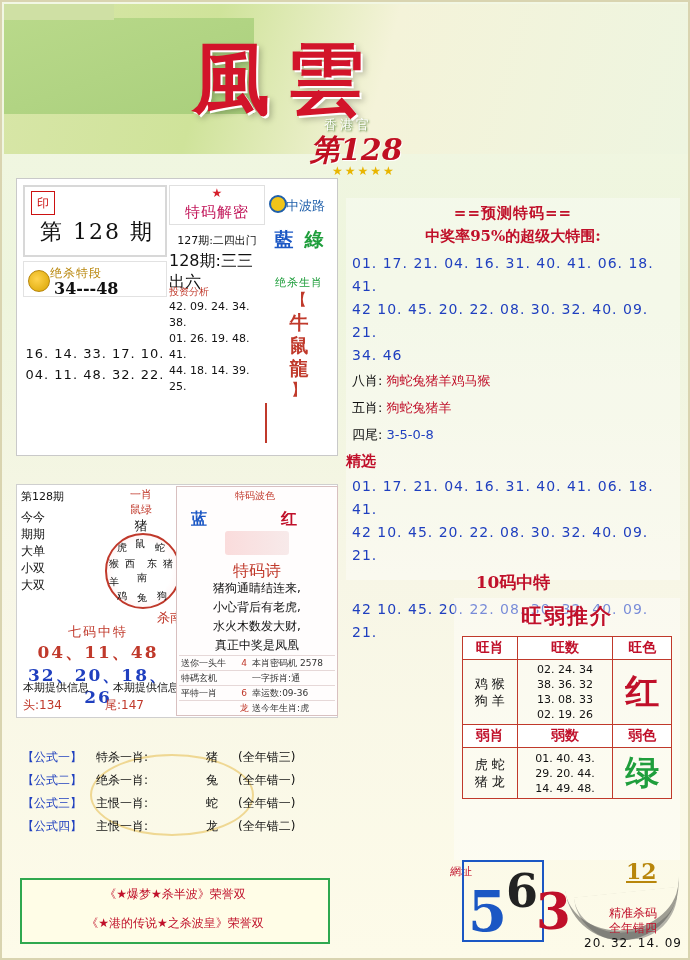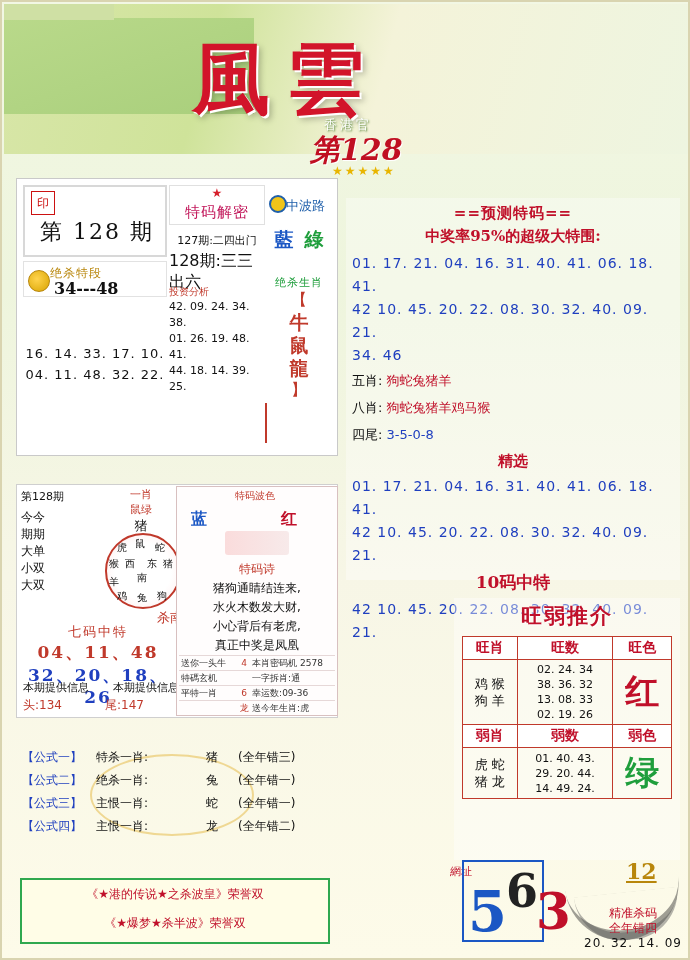--- a/index.html
+++ b/index.html
@@ -117,21 +117,21 @@
     text-align:center;font-size:15px;color:#c0102a;font-weight:bold;padding-top:4px;
     font-family:"DejaVu Serif","Liberation Serif",serif;
   }
   .pr-nums{
     padding:6px 6px 0 6px;font-size:14px;color:#1f3fbf;line-height:23px;letter-spacing:1px;
   }
   .pr-row{font-size:13px;color:#111;padding:3px 6px;line-height:21px;}
   .pr-row .k{color:#111;}
   .pr-row .v{color:#c0102a;}
   .pr-row .vb{color:#1f3fbf;}
-  .pr-jx{text-align:center;font-size:15px;color:#c0102a;font-weight:bold;padding-top:4px;}
+  .pr-jx{font-size:15px;color:#c0102a;font-weight:bold;padding-top:4px;}
   .pr-jx-nums{padding:4px 6px 0 6px;font-size:14px;color:#1f3fbf;line-height:23px;letter-spacing:1px;}
   .pr-10{
     text-align:center;font-size:17px;color:#c0102a;font-weight:bold;padding-top:4px;
     font-family:"DejaVu Serif","Liberation Serif",serif;
   }
   
   .panel-mid{
     position:absolute;left:14px;top:482px;width:320px;height:232px;
     background:#ffffff;border:1px solid #cfcfcf;
   }
@@ -186,21 +186,21 @@
   }
   .poem-hong{
     position:absolute;left:104px;top:22px;font-size:16px;font-weight:bold;color:#c0102a;
     font-family:"DejaVu Serif","Liberation Serif",serif;
   }
   .poem-ribbon{
     position:absolute;left:48px;top:44px;width:64px;height:24px;
     background:linear-gradient(90deg,#f6c1c1,#f1dada);border-radius:3px;opacity:.55;
   }
   .poem-title{
-    position:absolute;left:0;top:74px;width:160px;text-align:center;font-size:12px;color:#c0392b;
+    position:absolute;left:0;top:74px;width:160px;text-align:center;font-size:16px;color:#c0392b;
   }
   .poem-lines{
     position:absolute;left:0;top:92px;width:160px;text-align:center;font-size:12px;color:#111;line-height:19px;
   }
   .poem-tbl{
     position:absolute;left:2px;top:168px;width:156px;font-size:9px;color:#333;
   }
   .poem-tbl .r{display:flex;border-top:1px solid #e6d8d8;line-height:14px;}
   .poem-tbl .c1{width:58px;padding-left:2px;}
   .poem-tbl .c2{width:12px;color:#c0392b;text-align:center;}
@@ -365,26 +365,26 @@
   <div class="panel-right">
     <div class="pr-title">==预测特码==</div>
     <div class="pr-sub">中奖率95%的超级大特围:</div>
     <div class="pr-nums">
       <div>01. 17. 21. 04. 16. 31. 40. 41. 06. 18. 41.</div>
       <div>42  10. 45. 20. 22. 08. 30. 32. 40. 09. 21.</div>
       <div>34. 46</div>
     </div>
 
     <div class="pr-row">
+      <span class="k">八肖:</span>
+      <span class="v">狗蛇兔猪羊鸡马猴</span>
+    </div>
+    <div class="pr-row">
       <span class="k">五肖:</span>
       <span class="v">狗蛇兔猪羊</span>
-    </div>
-    <div class="pr-row">
-      <span class="k">八肖:</span>
-      <span class="v">狗蛇兔猪羊鸡马猴</span>
     </div>
     <div class="pr-row">
       <span class="k">四尾:</span>
       <span class="vb">3-5-0-8</span>
     </div>
 
     <div class="pr-jx">精选</div>
     <div class="pr-jx-nums">
       <div>01. 17. 21. 04. 16. 31. 40. 41. 06. 18. 41.</div>
       <div>42  10. 45. 20. 22. 08. 30. 32. 40. 09. 21.</div>
@@ -453,22 +453,22 @@
   </div>
 
   <div class="panel-poem">
     <div class="poem-hd">特码波色</div>
     <div class="poem-lan">蓝</div>
     <div class="poem-hong">红</div>
     <div class="poem-ribbon"></div>
     <div class="poem-title">特码诗</div>
     <div class="poem-lines">
       <div>猪狗通睛结连来,</div>
+      <div>小心背后有老虎,</div>
       <div>水火木数发大财,</div>
-      <div>小心背后有老虎,</div>
       <div>真正中奖是凤凰</div>
     </div>
     <div class="poem-tbl">
       <div class="r">
         <span class="c1">送你一头牛</span>
         <span class="c2">4</span>
         <span class="c3">本肖密码机 2578</span>
       </div>
       <div class="r">
         <span class="c1">特碼玄机</span>
@@ -516,21 +516,21 @@
         <td class="hd">弱色</td>
       </tr>
       <tr>
         <td class="zod">
           <div>虎 蛇</div>
           <div>猪 龙</div>
         </td>
         <td class="nums">
           <div>01. 40. 43.</div>
           <div>29. 20. 44.</div>
-          <div>14. 49. 24.</div>
+          <div>14. 49. 48.</div>
         </td>
         <td class="big-green">绿</td>
       </tr>
     </tbody>
       </table>
   </div>
 
   <div class="formulas">
     <div class="fcircle"></div>
     <div class="frow">
@@ -553,22 +553,22 @@
     </div>
     <div class="frow">
       <span class="tag">【公式四】</span>
       <span class="mid">主恨一肖:</span>
       <span class="mid" style="width:32px">龙</span>
       <span class="paren">(全年错二)</span>
     </div>
   </div>
 
   <div class="greenbox">
+    <div class="l">《★爆梦★杀半波》荣誉双</div>
     <div class="l">《★港的传说★之杀波皇》荣誉双</div>
-    <div class="l">《★爆梦★杀半波》荣誉双</div>
   </div>
 
   <div class="ballart">
     <div class="web-lab">網址</div>
     <div class="ball-rect"></div>
     <div class="swoosh"></div>
     <div class="swoosh2"></div>
     <div class="ball5">5</div>
     <div class="ball6">6</div>
     <div class="ball3">3</div>

